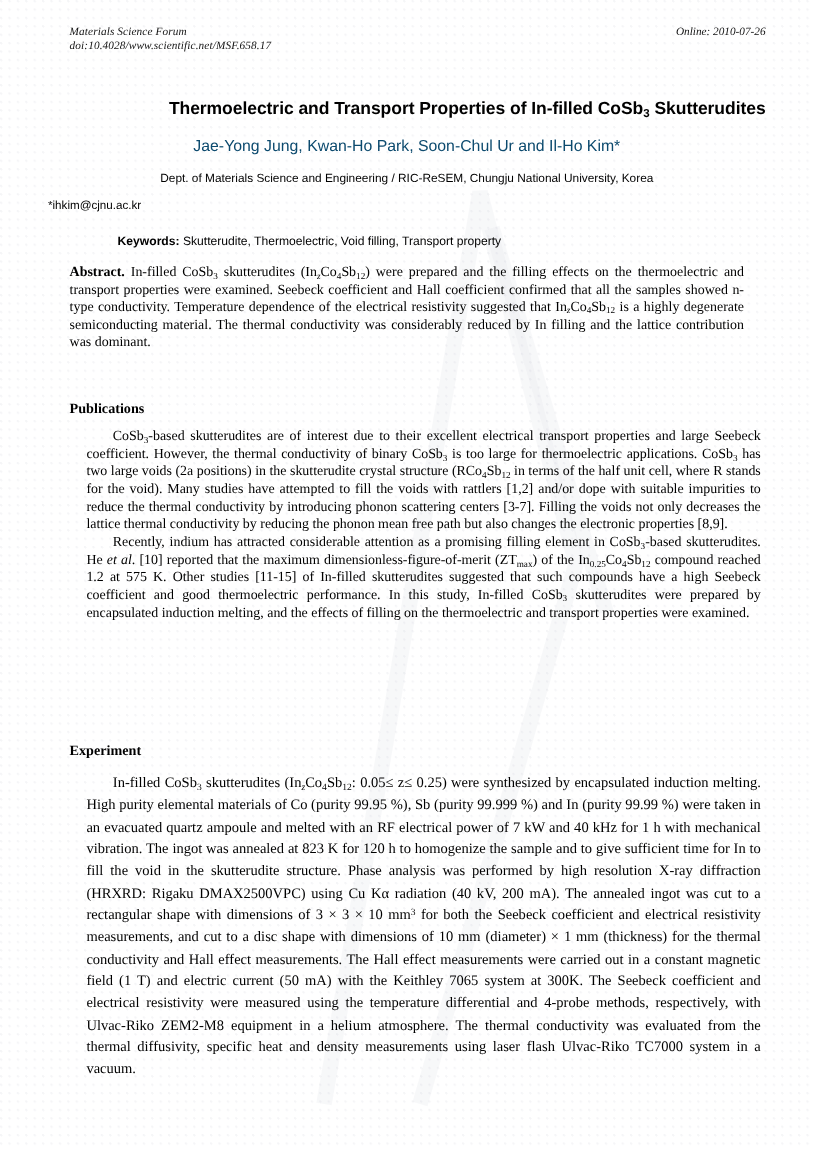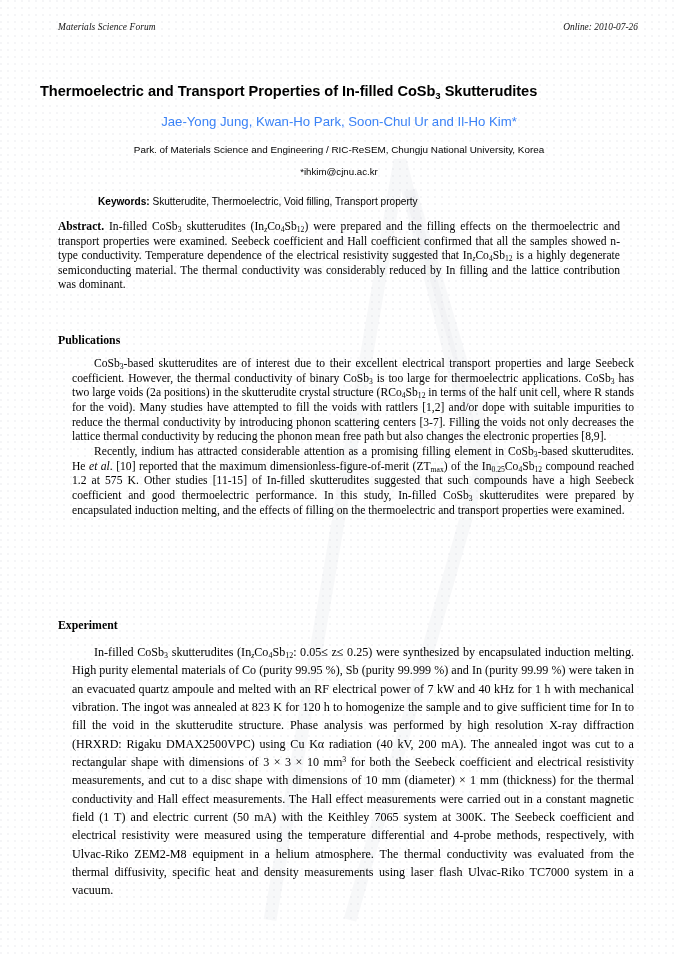--- a/index.html
+++ b/index.html
@@ -71,53 +71,53 @@
     line-height: 12.1px;
     color: #111;
   }
 
   
   .title {
     position: absolute;
     top: 83px;
     left: 40px;
     right: 40px;
-    text-align: left;
+    text-align: right;
     font-family: "Liberation Sans", "DejaVu Sans", sans-serif;
     font-weight: bold;
     font-size: 14.6px;
     letter-spacing: -0.05px;
     color: #000;
   }
   .authors {
     position: absolute;
     top: 114px;
     left: 40px;
     right: 40px;
     text-align: center;
     font-family: "Liberation Sans", "DejaVu Sans", sans-serif;
     font-size: 13.2px;
-    color: #3b82f6;
+    color: #0c4a6e;
   }
   .affiliation {
     position: absolute;
     top: 144px;
     left: 40px;
     right: 40px;
     text-align: center;
     font-family: "Liberation Sans", "DejaVu Sans", sans-serif;
     font-size: 9.9px;
     color: #000;
   }
   .email {
     position: absolute;
     top: 166px;
     left: 40px;
     right: 40px;
-    text-align: center;
+    text-align: left;
     font-family: "Liberation Sans", "DejaVu Sans", sans-serif;
     font-size: 9.7px;
     color: #000;
   }
 
   
   .keywords {
     position: absolute;
     top: 196px;
     left: 58px;
@@ -195,28 +195,29 @@
       <path d="M120 880 L250 120 L330 430 L200 880"></path>
       <path d="M260 150 L355 470"></path>
     </g>
   </svg>
 
   <div id="content">
 
     <div class="jheader">
       <div class="jheader-left">
         <div>Materials Science Forum</div>
+        <div>doi:10.4028/www.scientific.net/MSF.658.17</div>
       </div>
       <div class="jheader-right">Online: 2010-07-26</div>
     </div>
 
     <div class="title"><span>Thermoelectric and Transport Properties of In-filled CoSb</span><sub>3</sub><span> Skutterudites</span></div>
 
     <div class="authors">Jae-Yong Jung, Kwan-Ho Park, Soon-Chul Ur and Il-Ho Kim*</div>
-    <div class="affiliation">Park. of Materials Science and Engineering / RIC-ReSEM, Chungju National University, Korea</div>
+    <div class="affiliation">Dept. of Materials Science and Engineering / RIC-ReSEM, Chungju National University, Korea</div>
     <div class="email">*ihkim@cjnu.ac.kr</div>
 
     <div class="keywords"><b>Keywords:</b><span> Skutterudite, Thermoelectric, Void filling, Transport property</span></div>
 
     <div class="abstract"><b>Abstract.</b><span> In-filled CoSb</span><sub>3</sub><span> skutterudites (In</span><sub class="nw" style="font-style:italic">z</sub><span>Co</span><sub>4</sub><span>Sb</span><sub>12</sub><span>) were prepared and the filling effects on the thermoelectric and transport properties were examined. Seebeck coefficient and Hall coefficient confirmed that all the samples showed n-type conductivity. Temperature dependence of the electrical resistivity suggested that In</span><sub style="font-style:italic">z</sub><span>Co</span><sub>4</sub><span>Sb</span><sub>12</sub><span> is a highly degenerate semiconducting material. The thermal conductivity was considerably reduced by In filling and the lattice contribution was dominant.</span></div>
 
     <div class="heading" id="heading-introduction">Publications</div>
 
     <div class="body-block" id="intro-body">
       <p><span>CoSb</span><sub>3</sub><span>-based skutterudites are of interest due to their excellent electrical transport properties and large Seebeck coefficient. However, the thermal conductivity of binary CoSb</span><sub>3</sub><span> is too large for thermoelectric applications. CoSb</span><sub>3</sub><span> has two large voids (2a positions) in the skutterudite crystal structure (RCo</span><sub>4</sub><span>Sb</span><sub>12</sub><span> in terms of the half unit cell, where R stands for the void). Many studies have attempted to fill the voids with rattlers [1,2] and/or dope with suitable impurities to reduce the thermal conductivity by introducing phonon scattering centers [3-7]. Filling the voids not only decreases the lattice thermal conductivity by reducing the phonon mean free path but also changes the electronic properties [8,9].</span></p>

